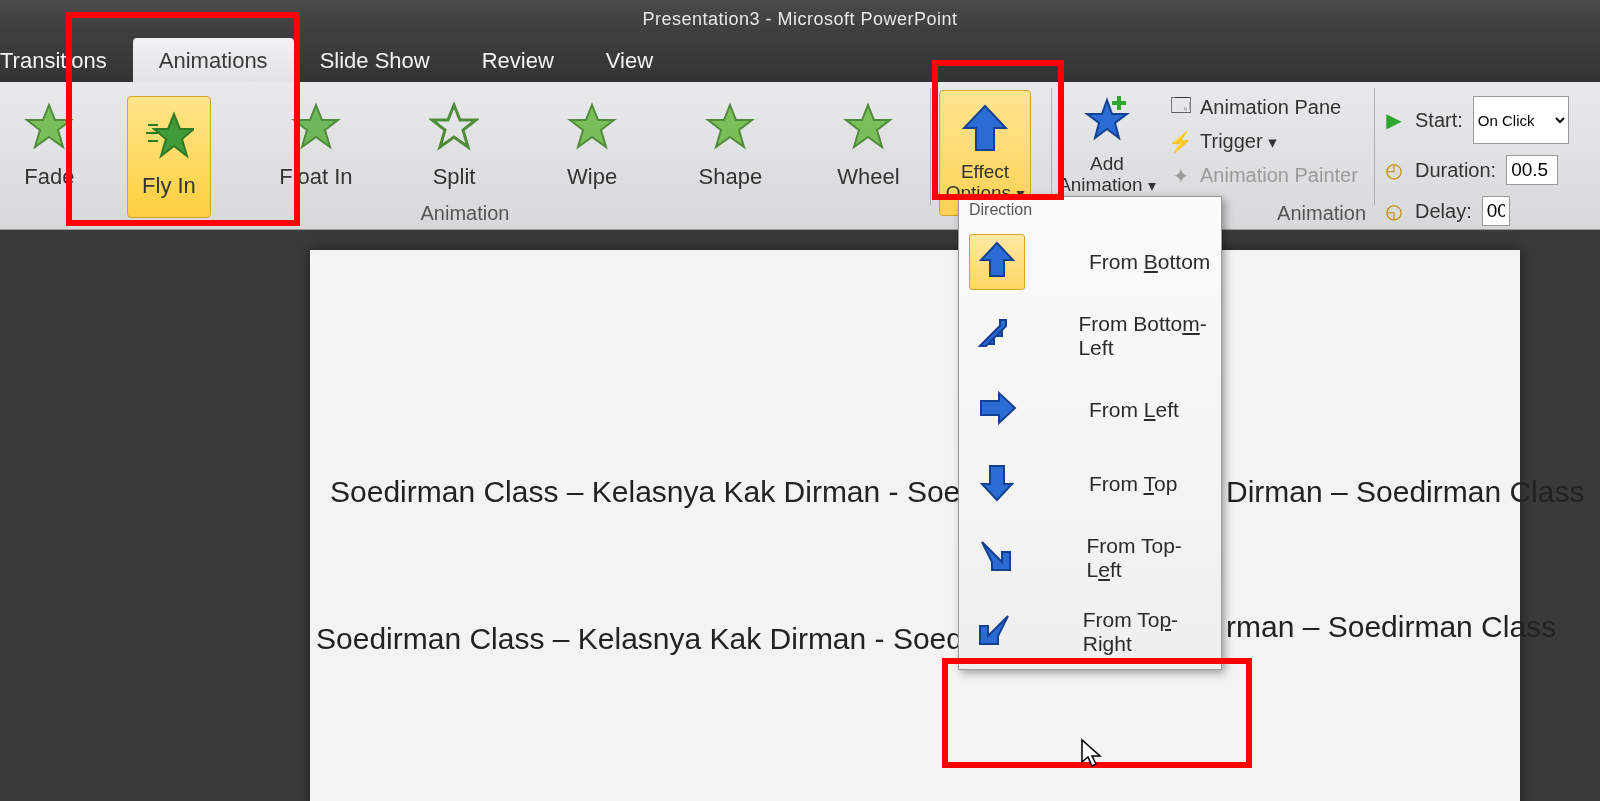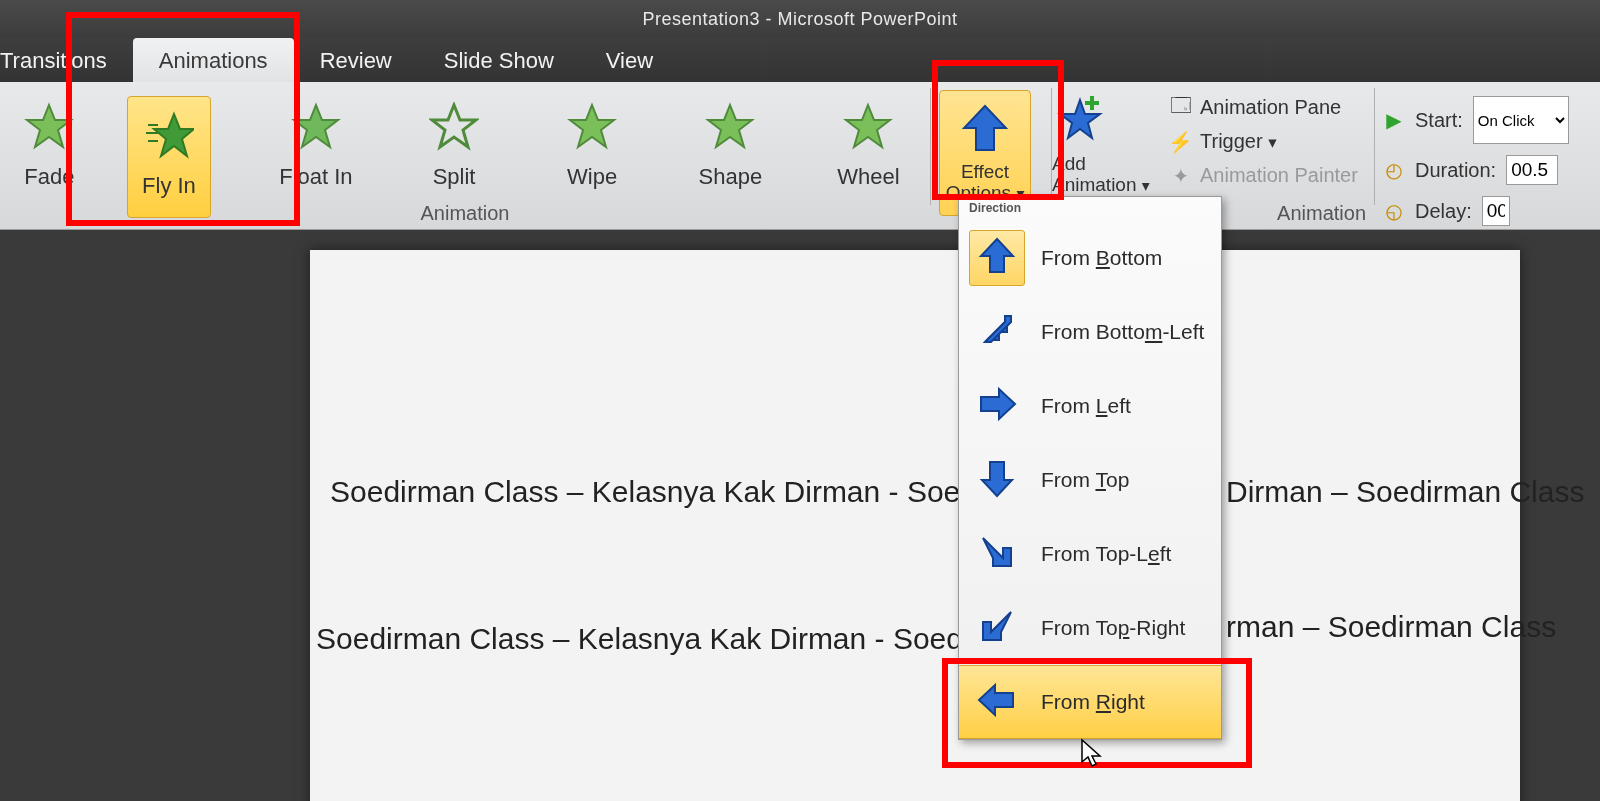--- a/index.html
+++ b/index.html
@@ -25,21 +25,21 @@
   .anim-item .icon-wrap { height: 66px; display: flex; align-items: center; justify-content: center; }
   .anim-item .lbl { font-size: 22px; color: #333; margin-top: 2px; }
   .anim-item.selected .chip { background: linear-gradient(#ffe58a,#ffcf3f); border: 1px solid #d7a52b; border-radius: 4px; padding: 8px 14px 18px; display: inline-block; }
   .anim-item.selected { width: 160px; }
   svg.star { width: 50px; height: 50px; }
 
   .effect-options { width: 108px; text-align: center; padding-top: 4px; cursor: pointer; position: relative; }
   .effect-options .eo-chip { background: linear-gradient(#ffe492,#ffd252); border: 1px solid #d7a52b; border-radius: 4px; width: 92px; height: 126px; margin: 0 auto; display: flex; flex-direction: column; align-items: center; justify-content: center; padding-top: 2px; }
   .effect-options .lbl { font-size: 19px; color: #333; line-height: 1.1; margin-top: 4px; }
 
-  .add-anim { width: 110px; padding-top: 6px; cursor: pointer; }
+  .add-anim { width: 110px; text-align: center; padding-top: 6px; cursor: pointer; }
   .add-anim .lbl { font-size: 19px; color: #333; line-height: 1.1; margin-top: 2px; }
 
   .side-col { display: flex; flex-direction: column; justify-content: flex-start; padding: 10px 6px 0 6px; gap: 11px; }
   .side-col .row { display: flex; align-items: center; font-size: 20px; color: #333; cursor: pointer; gap: 8px; white-space: nowrap; }
   .side-col .row.disabled { color: #9a9a9a; cursor: default; }
   .mini-icon { width: 22px; height: 22px; display: inline-flex; align-items: center; justify-content: center; }
 
   .timing-col { display: flex; flex-direction: column; padding: 10px 0 0 8px; gap: 11px; }
   .timing-col .trow { display: flex; align-items: center; font-size: 20px; color: #333; gap: 10px; white-space: nowrap; }
   .timing-col input { font-size: 19px; height: 30px; border: 1px solid #9a9a9a; background: #fff; padding: 0 4px; }
@@ -48,42 +48,42 @@
   
   .hl { position: absolute; border: 6px solid #ff0000; pointer-events: none; z-index: 50; }
 
   
   .stage { position: absolute; left: 0; right: 0; top: 230px; bottom: 0; background: #3a3a3a; }
   .slide { position: absolute; left: 310px; top: 20px; width: 1210px; height: 560px; background: #f3f3f3; box-shadow: 0 0 12px rgba(0,0,0,.5); }
   .slide .textline { position: absolute; font-size: 30px; color: #222; white-space: nowrap; }
 
   
   .menu { position: absolute; left: 958px; top: 196px; width: 264px; background: linear-gradient(#fbfbfb,#efefef); border: 1px solid #9a9a9a; box-shadow: 3px 3px 8px rgba(0,0,0,.35); z-index: 40; }
-  .menu .section { padding: 4px 10px 6px; font-size: 12px; color: #555; font-weight: bold; }
+  .menu .section { padding: 4px 10px 6px; font-size: 16px; color: #555; }
   .menu .mitem { display: flex; align-items: center; height: 74px; padding: 0 10px; gap: 16px; cursor: pointer; }
   .menu .mitem .ibox { width: 56px; height: 56px; display: flex; align-items: center; justify-content: center; border-radius: 3px; }
   .menu .mitem.sel-first .ibox { background: linear-gradient(#ffe9a6,#ffd664); border: 1px solid #d7a52b; }
-  .menu .mitem .mlbl { font-size: 21px; color: #2b2b2b; }
+  .menu .mitem .mlbl { font-size: 21px; color: #2b2b2b; margin-left: 48px; }
   .menu .mitem.hover { background: linear-gradient(#ffe696,#ffcf46); border-top: 1px solid #d7a52b; border-bottom: 1px solid #d7a52b; }
   .u { text-decoration: underline; }
 
   .cursor { position: absolute; z-index: 60; width: 26px; height: 30px; }
 </style>
 </head>
 <body>
 
 <div class="titlebar">
   <span>Presentation3  -  Microsoft PowerPoint</span>
 </div>
 
 <div class="tabstrip">
   <div class="tab first">Transitions</div>
   <div class="tab active">Animations</div>
+  <div class="tab">Slide Show</div>
   <div class="tab">Review</div>
-  <div class="tab">Slide Show</div>
   <div class="tab">View</div>
 </div>
 
 <div class="ribbon">
 
   <div class="ribbon-group" style="width:930px;">
     <div class="anim-gallery">
 
       <div class="anim-item" style="width:78px;">
         <div class="icon-wrap">
@@ -308,28 +308,20 @@
 
   <div class="mitem">
     <div class="ibox">
         <span><svg width="40" height="40" viewBox="0 0 40 40">
             <polygon points="34,6 14,26 14,16 6,16 6,34 24,34 24,26 34,6" fill="#2a6bd4" stroke="#14418f" stroke-width="2"></polygon>
           </svg></span>
       </div>
     <div class="mlbl"><span>From To</span><span class="u">p</span><span>-Right</span></div>
   </div>
 
-  <div class="mitem hover">
-    <div class="ibox">
-        <span><svg width="40" height="40" viewBox="0 0 40 40">
-            <polygon points="36,13 18,13 18,5 2,20 18,35 18,27 36,27" fill="#2a6bd4" stroke="#14418f" stroke-width="2"></polygon>
-          </svg></span>
-      </div>
-    <div class="mlbl"><span>From </span><span class="u">R</span><span>ight</span></div>
-  </div>
 </div>
 
 <div class="hl" style="left:66px; top:12px; width:234px; height:214px;"></div>
 <div class="hl" style="left:932px; top:60px; width:132px; height:140px;"></div>
 <div class="hl" style="left:942px; top:658px; width:310px; height:110px;"></div>
 
 <div class="cursor" style="left:1080px; top:738px;">
   <svg width="26" height="30" viewBox="0 0 26 30">
       <polygon points="2,2 2,24 8,19 12,28 16,26 12,18 20,18" fill="#fff" stroke="#000" stroke-width="1.5"></polygon>
     </svg>

